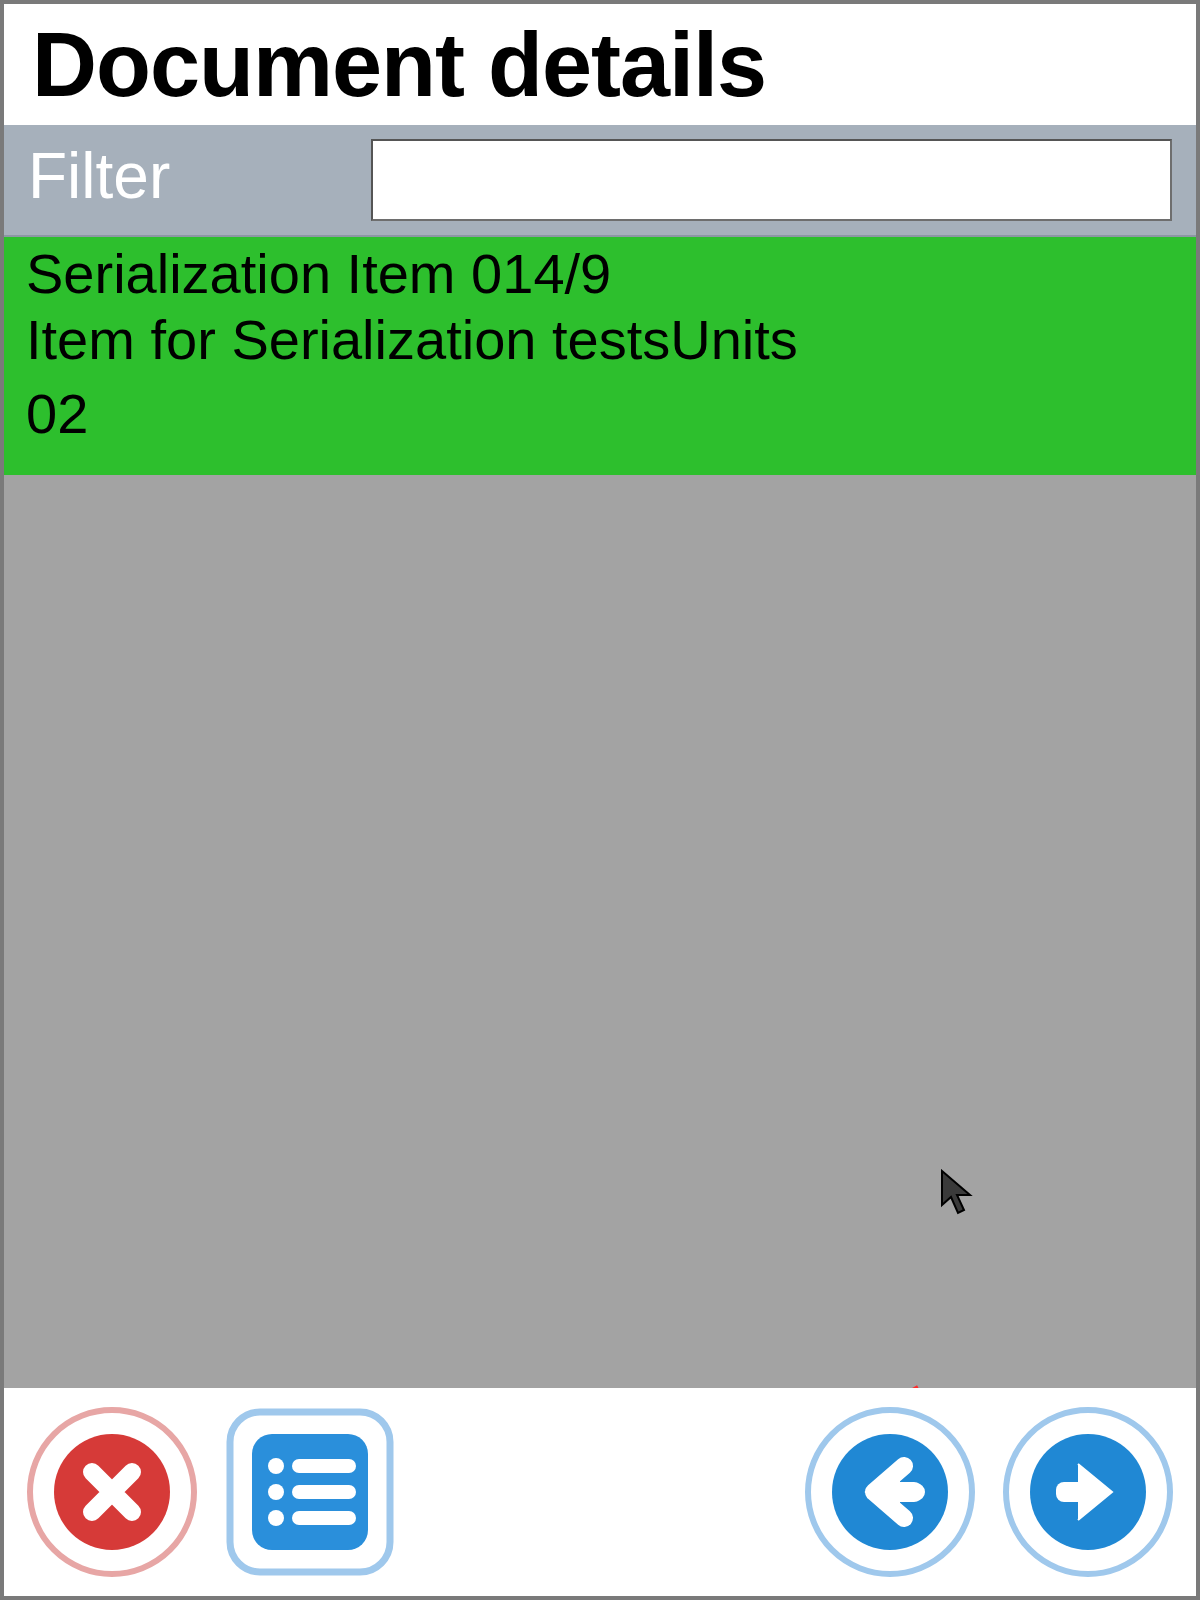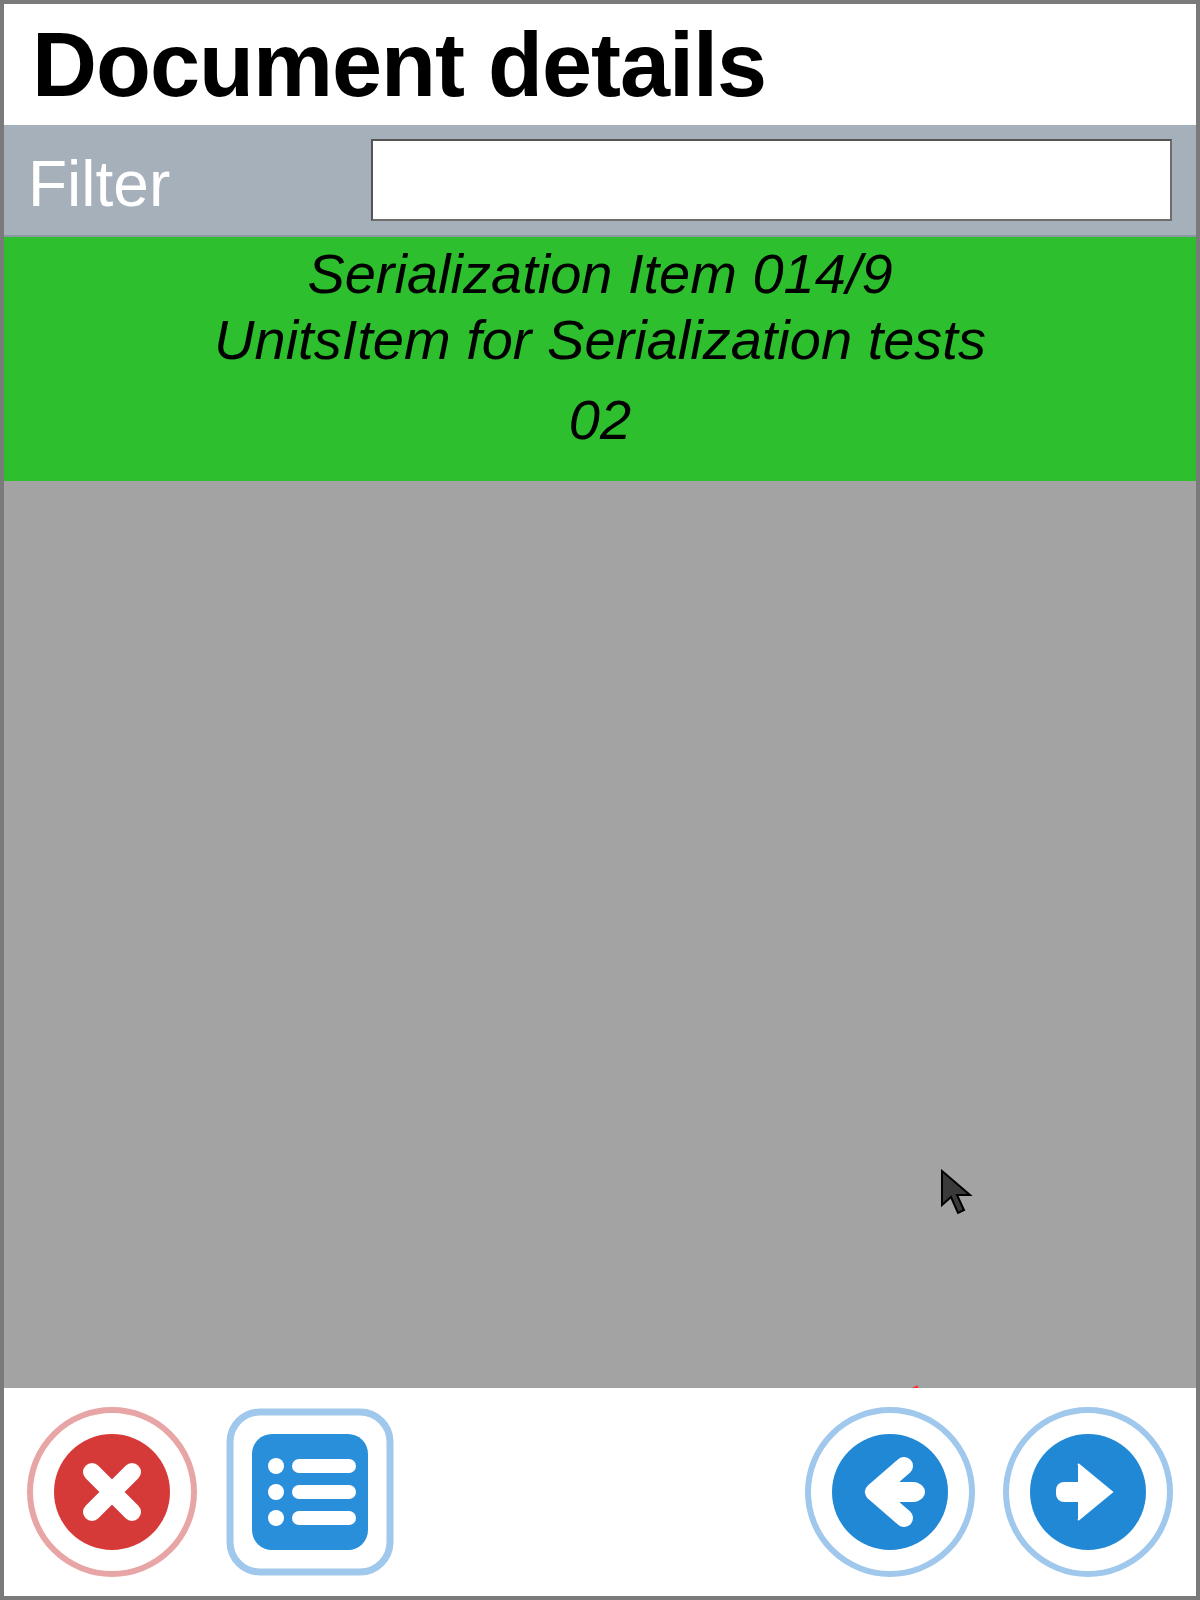--- a/index.html
+++ b/index.html
@@ -17,21 +17,21 @@
   }
   .header h1 {
     font-size: 90px;
     font-weight: 700;
     color: #000;
     letter-spacing: -1px;
   }
   .filter-bar {
     background: #a6b0bb;
     display: flex;
-    align-items: flex-end;
+    align-items: flex-start;
     padding: 14px 24px;
     gap: 43px;
     border-bottom: 2px solid #8c97a3;
   }
   .filter-label {
     color: #ffffff;
     font-size: 64px;
     font-weight: 400;
     flex: 0 0 auto;
     width: 300px;
@@ -54,24 +54,23 @@
   }
   .item-row {
     background: #2dbf2d;
     color: #000;
     padding: 4px 22px 28px 22px;
     font-size: 56px;
     line-height: 1.18;
   }
   .item-line {
     display: flex;
-    justify-content: center;
-    font-style: italic;
+    justify-content: flex-start;
   }
-  .item-line.gap-top { margin-top: 14px; }
+  .item-line.gap-top { margin-top: 8px; }
   .footer {
     background: #ffffff;
     padding: 18px 22px 18px 22px;
     display: flex;
     align-items: center;
     gap: 26px;
   }
   .footer .spacer { flex: 1; }
   .circ-btn {
     width: 172px;
@@ -118,22 +117,22 @@
   <input class="filter-input" type="text" value="" style="">
 </div>
 
 <div class="list-area">
   <div class="item-row">
     <div class="item-line">
       <span>Serialization Item 01</span>
       <span>4/9</span>
     </div>
     <div class="item-line">
+      <span>Item for Serialization tests</span>
       <span>Units</span>
-      <span>Item for Serialization tests</span>
     </div>
     <div class="item-line gap-top">
       <span>02</span>
     </div>
   </div>
 
   <svg class="cursor-overlay" width="40" height="48" viewBox="0 0 20 24">
     <path d="M1 1 L1 18 L5.5 14 L9 22 L12 20.5 L8.5 13 L15 13 Z" fill="#3a3a3a" stroke="#000" stroke-width="1"></path>
   </svg>
 

